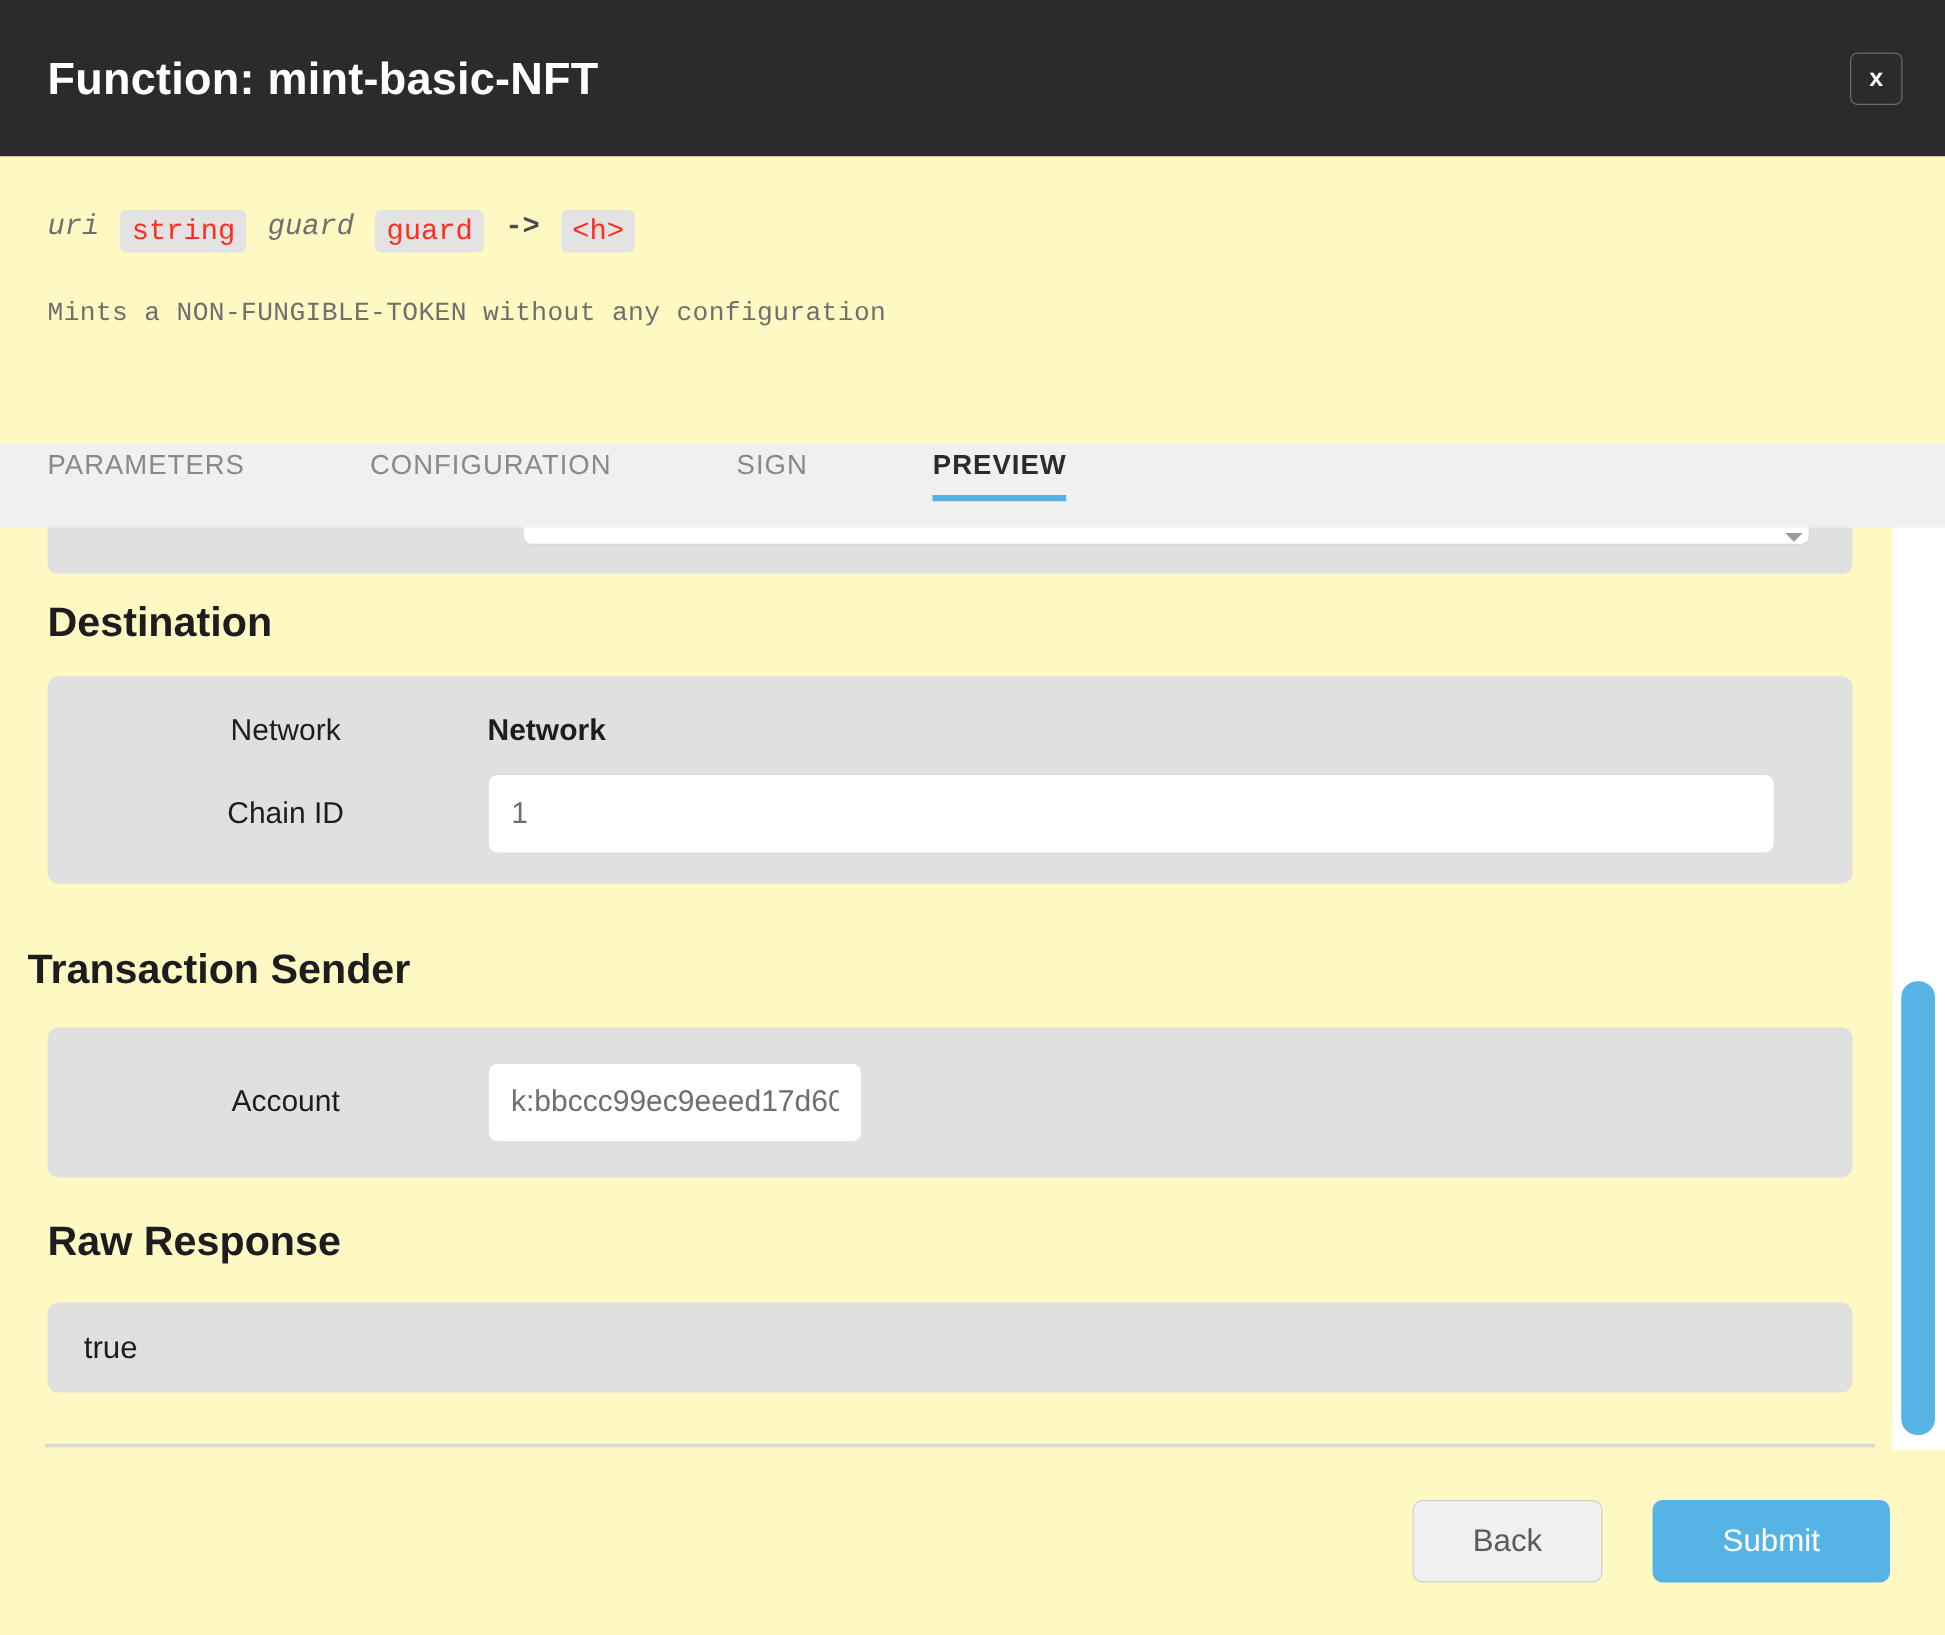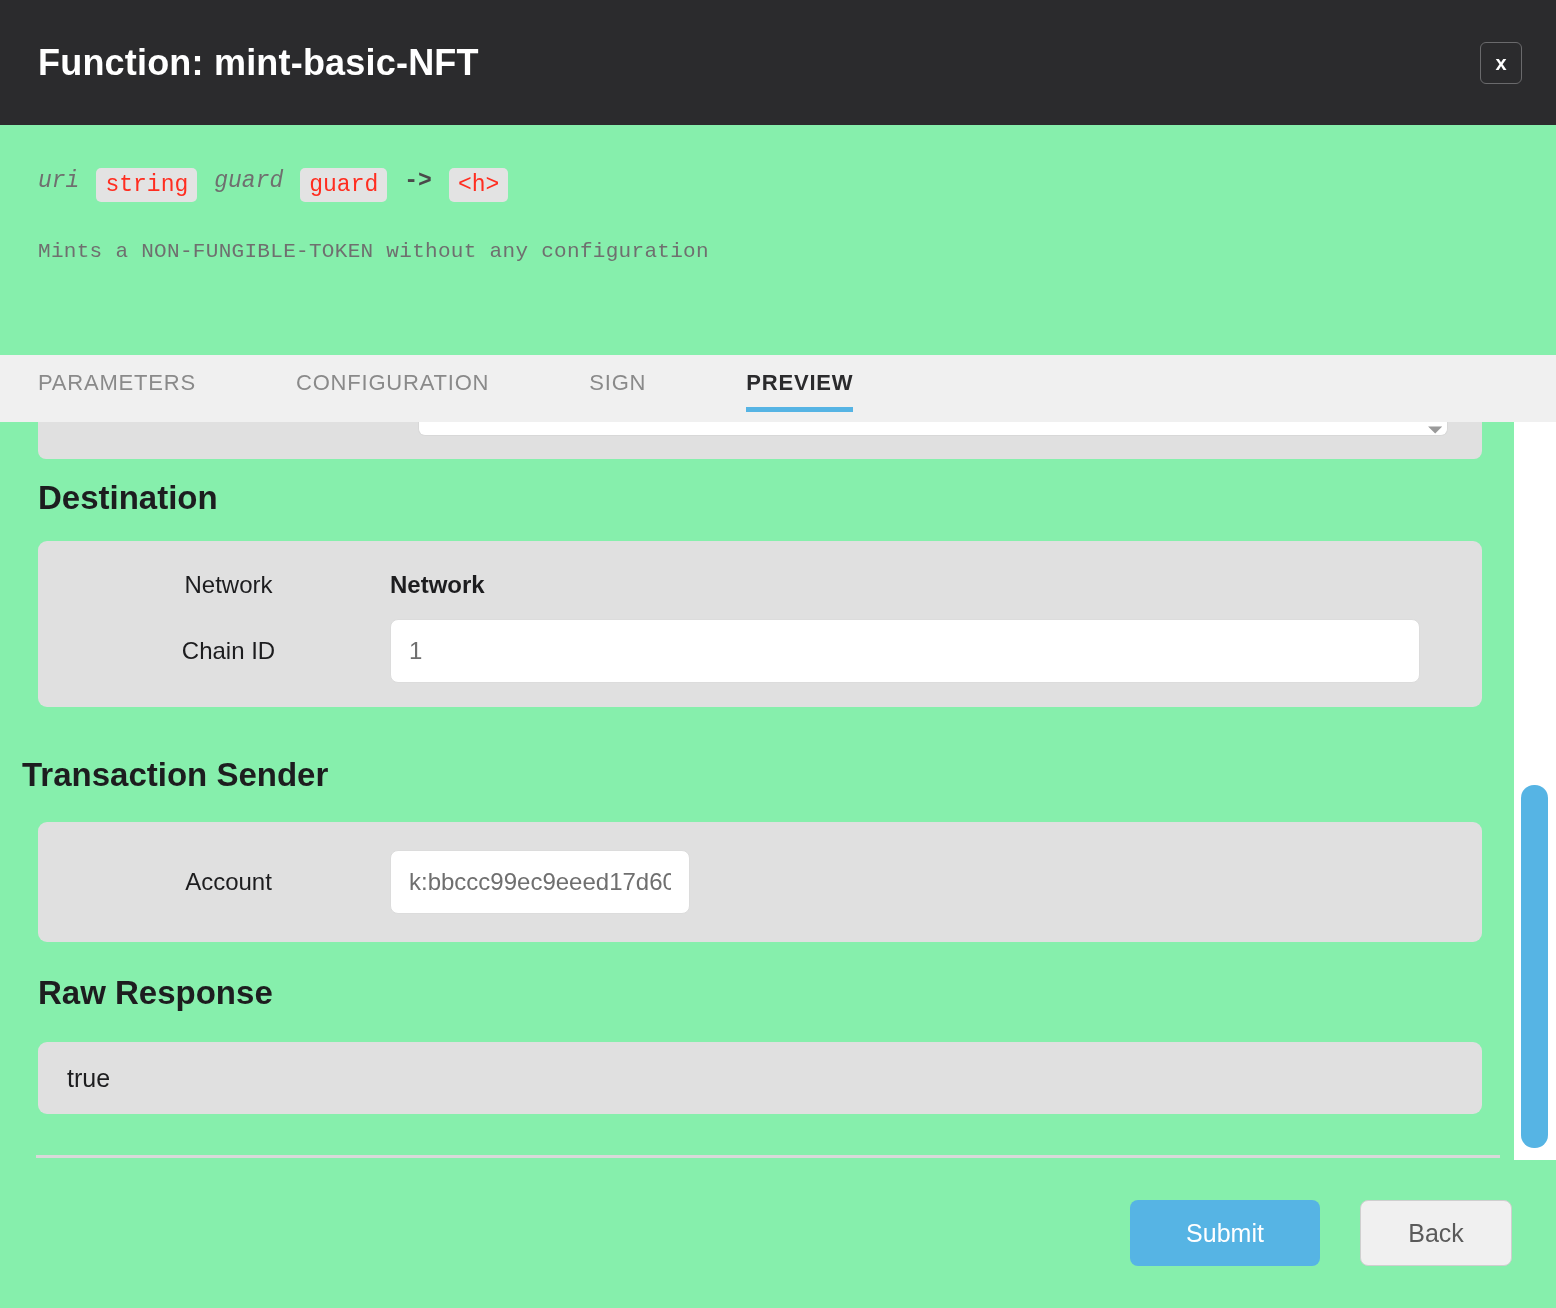--- a/index.html
+++ b/index.html
@@ -6,21 +6,21 @@
   html, body {
     margin: 0; padding: 0;
     width: 1556px; height: 1308px;
     background: #f0f0f0;
     font-family: "Liberation Sans", sans-serif;
     overflow: hidden;
   }
   #app {
     position: relative;
     width: 1556px; height: 1308px;
-    background: #86efac;
+    background: #fef9c3;
   }
 
   
   .modal-header {
     position: absolute; top: 0; left: 0;
     width: 1556px; height: 125px;
     background: #2b2b2d;
     display: flex; align-items: center;
     justify-content: space-between;
     padding: 0 34px 0 38px;
@@ -82,21 +82,21 @@
     font-family: "Liberation Mono", monospace;
     font-size: 21px;
     color: #6f6f6f;
     letter-spacing: 0.3px;
   }
 
   
   .tabs {
     position: absolute; top: 355px; left: 0;
     width: 1556px; height: 67px;
-    display: flex; align-items: center;
+    display: flex; align-items: flex-start;
     padding-left: 38px;
     background: #f0f0f0;
     z-index: 5;
   }
   .tab {
     font-size: 22px;
     letter-spacing: 0.8px;
     color: #8a8a8a;
     padding: 4px 0 16px 0;
     margin-right: 100px;
@@ -319,17 +319,17 @@
 
     </div>
   </div>
 
   <div class="scrollbar-track">
     <div class="scrollbar-thumb"></div>
   </div>
 
   <div class="divider"></div>
   <div class="footer">
+    <button class="btn btn-back">Back</button>
     <button class="btn btn-submit">Submit</button>
-    <button class="btn btn-back">Back</button>
   </div>
 
 </div>
 
 </body></html>

